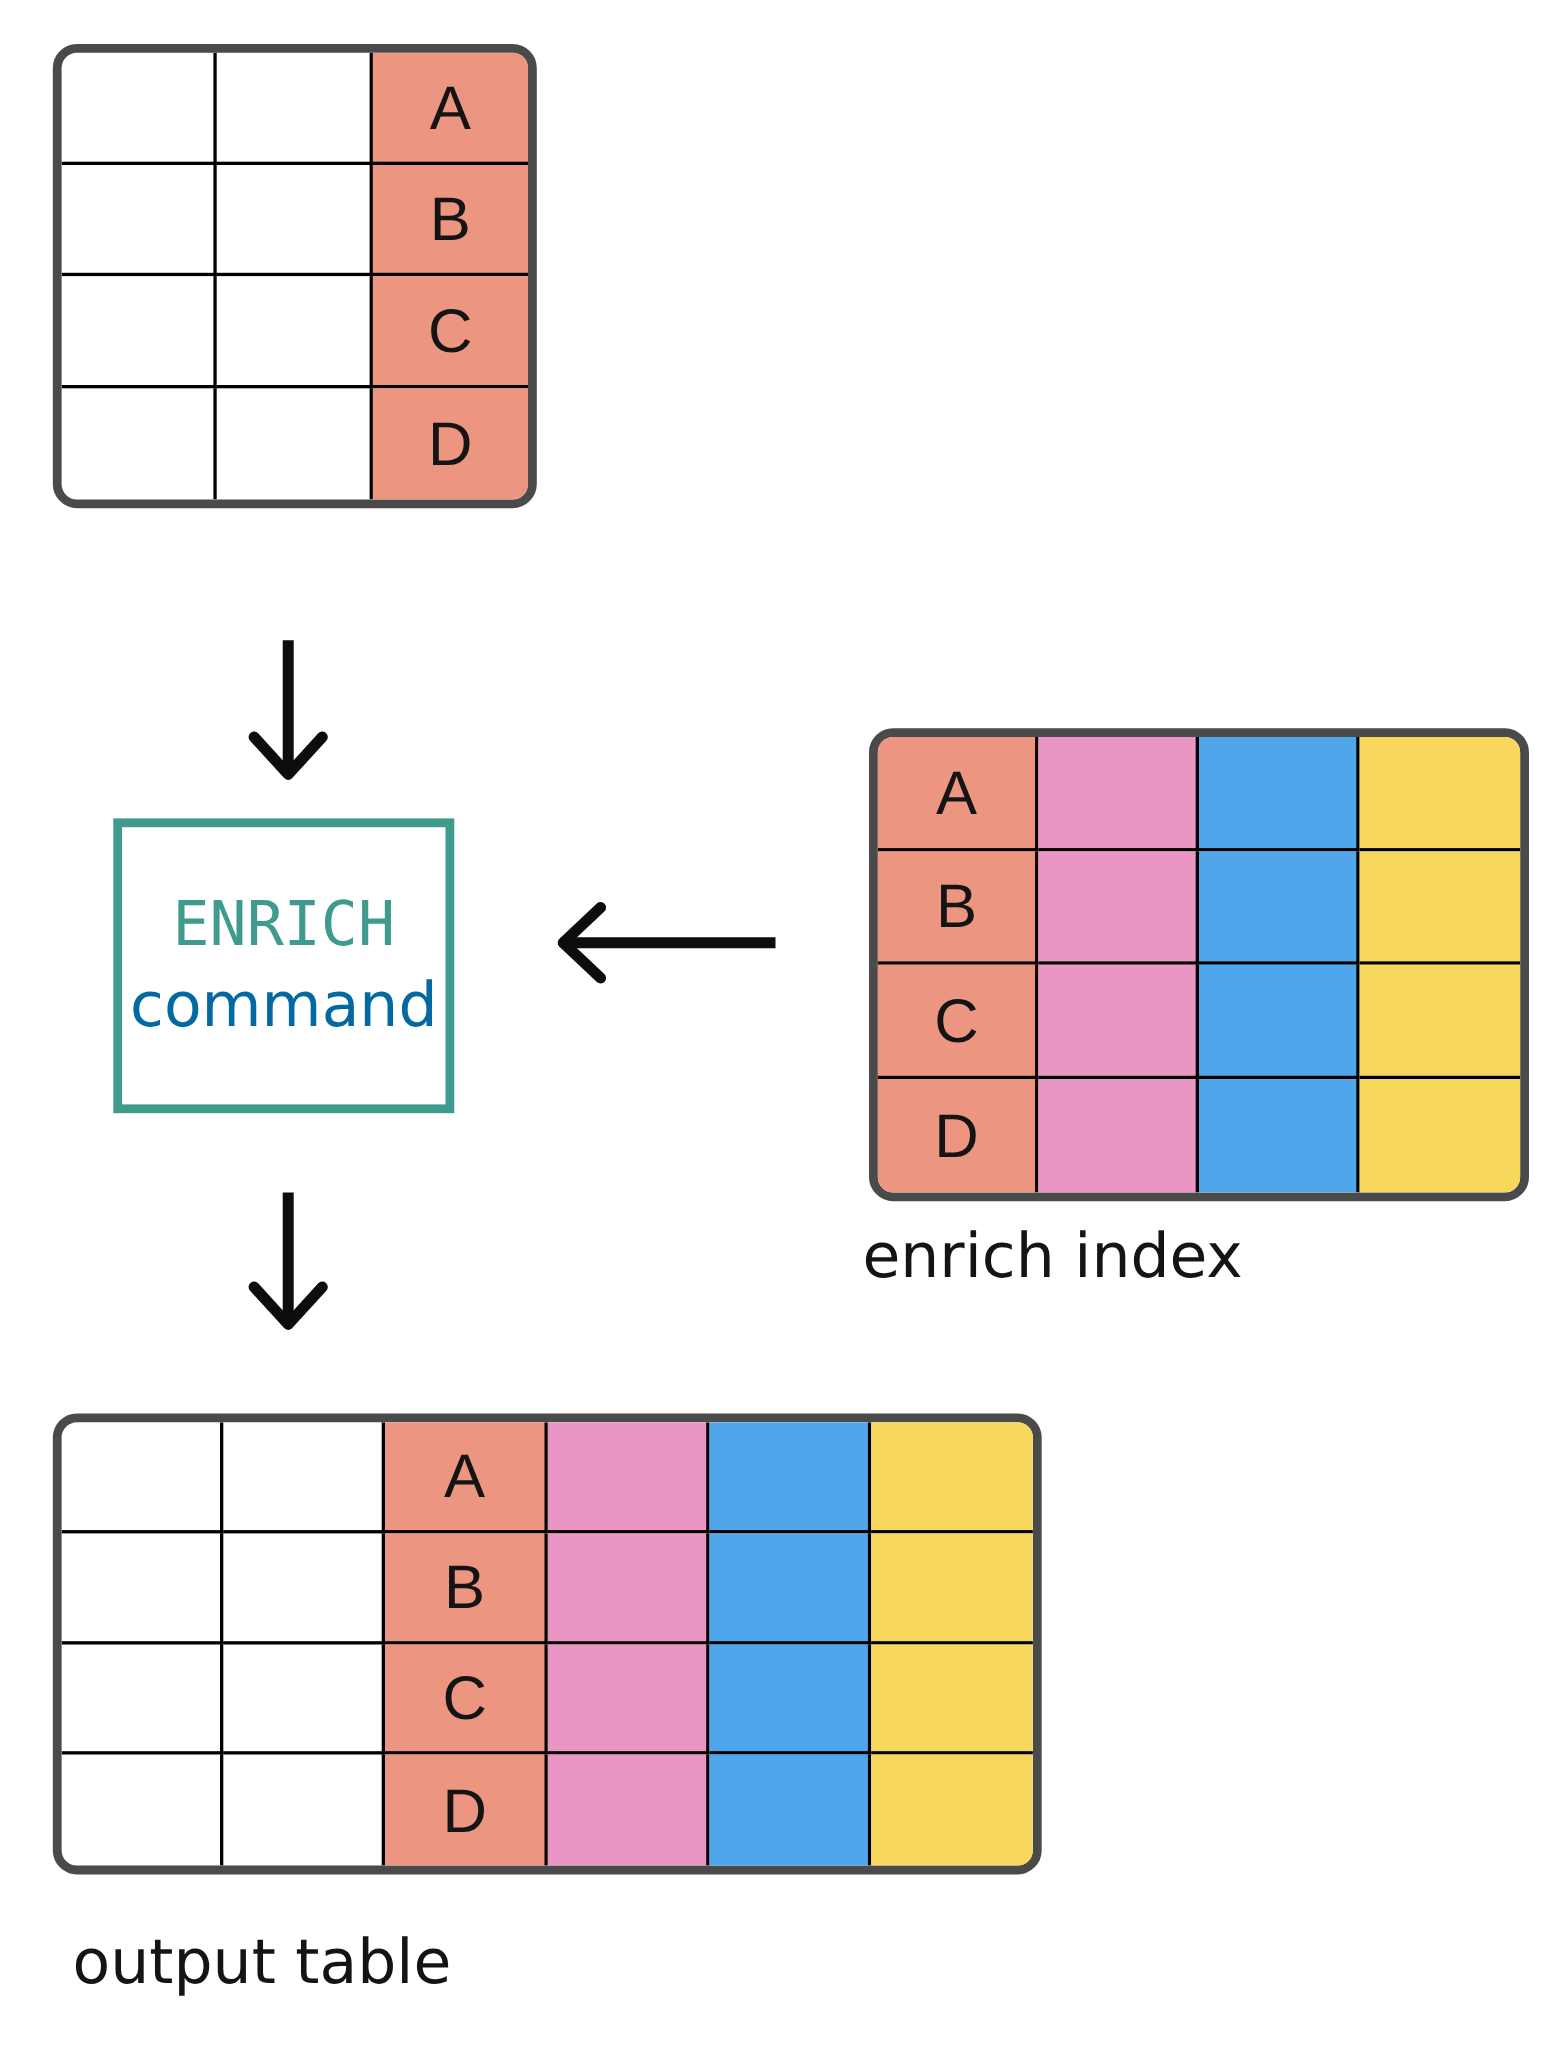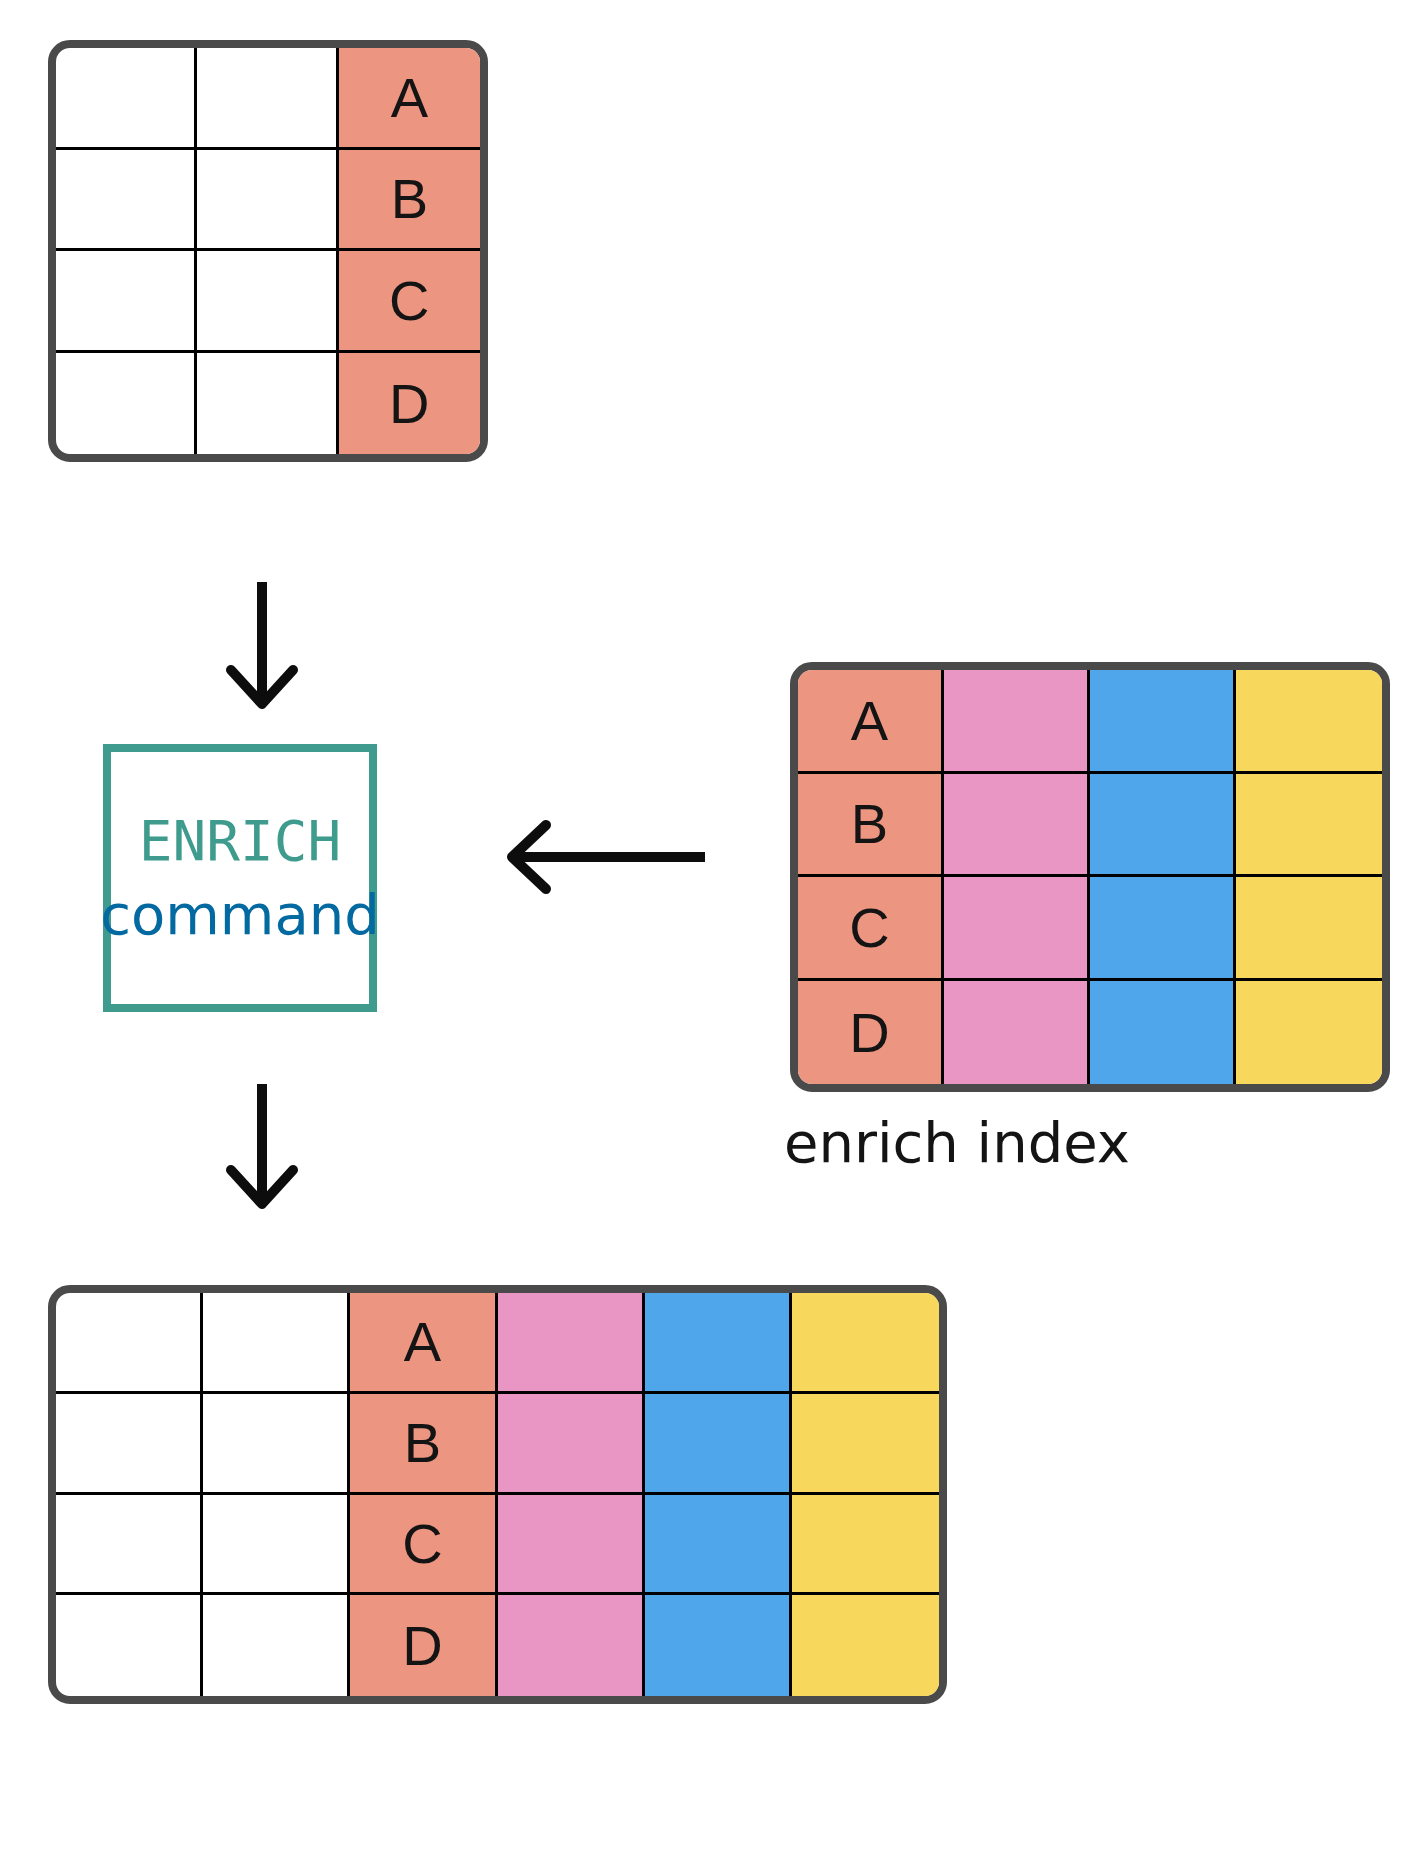--- a/index.html
+++ b/index.html
@@ -46,21 +46,21 @@
     position: absolute;
     font-family: "DejaVu Sans", sans-serif;
     font-size: 56px;
     color: #141414;
     white-space: nowrap;
   }
   
   .enrich-box {
     position: absolute;
     left: 103px; top: 744px;
-    width: 274px; height: 268px;
+    width: 310px; height: 268px;
     box-sizing: border-box;
     border: 8px solid #3F9B8D;
     background: #ffffff;
     display: flex;
     flex-direction: column;
     align-items: center;
     justify-content: center;
     color: #3F9B8D;
   }
   .enrich-title {
@@ -174,14 +174,15 @@
     <div class="cell last-col bg-yellow"></div>
 
     <div class="cell last-row"></div>
     <div class="cell last-row"></div>
     <div class="cell last-row bg-salmon">D</div>
     <div class="cell last-row bg-pink"></div>
     <div class="cell last-row bg-blue"></div>
     <div class="cell last-row last-col bg-yellow"></div>
   </div>
 
+  <div class="dlabel" style="left:66px; top:1752px;">output table</div>
 
 </div>
 
 </body></html>

